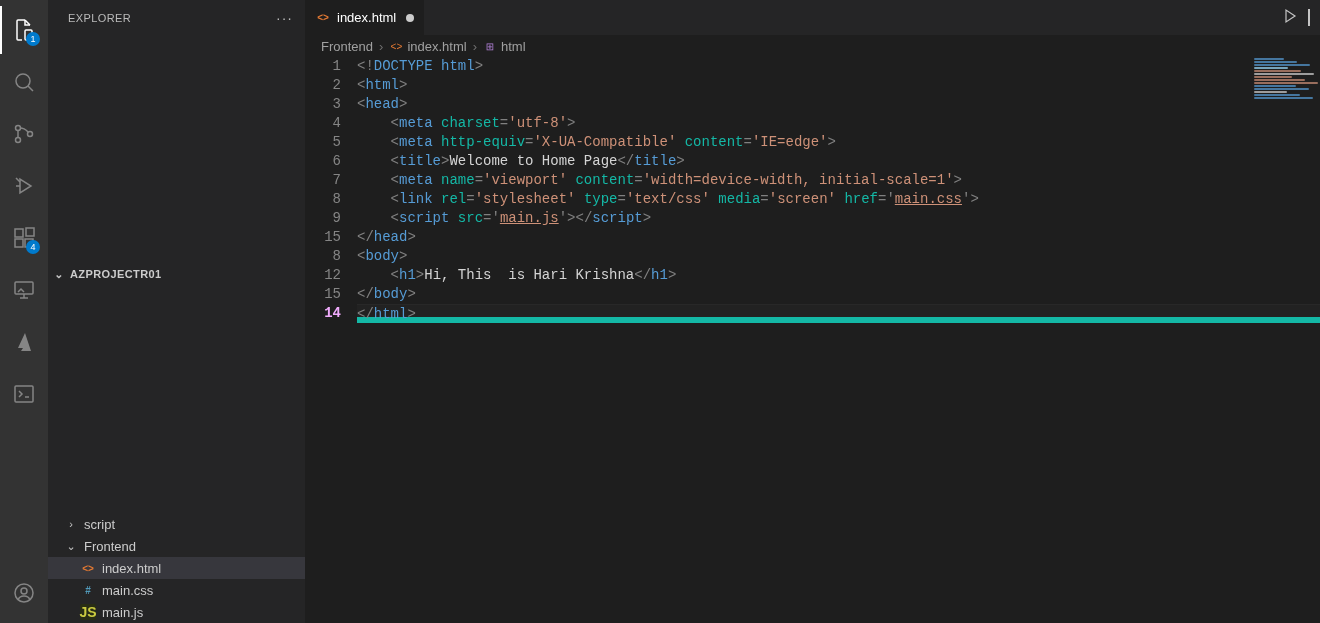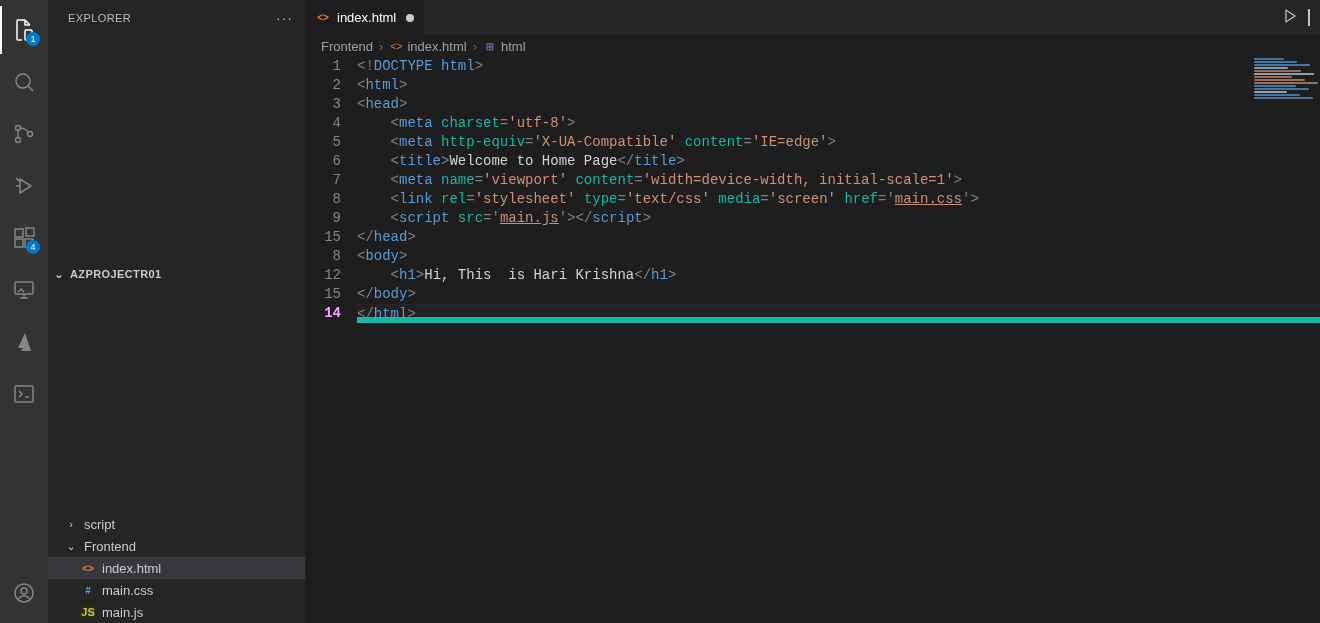--- a/index.html
+++ b/index.html
@@ -22,21 +22,21 @@
   .project-row { display:flex; align-items:center; gap:4px; padding:0 4px 0 4px; height:22px; font-size:11px; font-weight:700; letter-spacing:0.4px; color:#cccccc; cursor:pointer;}
   .tree { font-size:13px; color:#cccccc; }
   .tree-row { display:flex; align-items:center; gap:6px; height:22px; padding-left:0; cursor:pointer;}
   .tree-row.selected { background:#37373d; }
   .indent-1 { padding-left:16px; }
   .indent-2 { padding-left:32px; }
   .chev { width:14px; text-align:center; color:#c5c5c5; font-size:11px;}
   .file-ico { width:16px; height:16px; display:flex; align-items:center; justify-content:center; font-size:10px; font-weight:700; border-radius:2px;}
   .ico-html { color:#e37933; }
   .ico-css  { color:#519aba; }
-  .ico-js   { color:#cbcb41; background:#292d15; font-size:11px; }
+  .ico-js   { color:#cbcb41; background:#292d15; font-size:14px; }
   .ico-html-sym::before{content:"<>"}
   .ico-css-sym::before{content:"#"}
 
   
   .editor { flex:1; display:flex; flex-direction:column; background:#1e1e1e; position:relative;}
   .tabs { height:35px; background:#252526; display:flex; align-items:stretch; }
   .tab { display:flex; align-items:center; gap:6px; padding:0 10px; background:#1e1e1e; color:#ffffff; border-right:1px solid #252526; font-size:13px; position:relative;}
   .tab .dirty { width:8px; height:8px; border-radius:50%; background:#cccccc; margin-left:4px;}
   .tab-actions { margin-left:auto; display:flex; align-items:center; gap:10px; padding-right:10px;}
   .tab-actions svg { width:16px; height:16px; color:#c5c5c5;}

